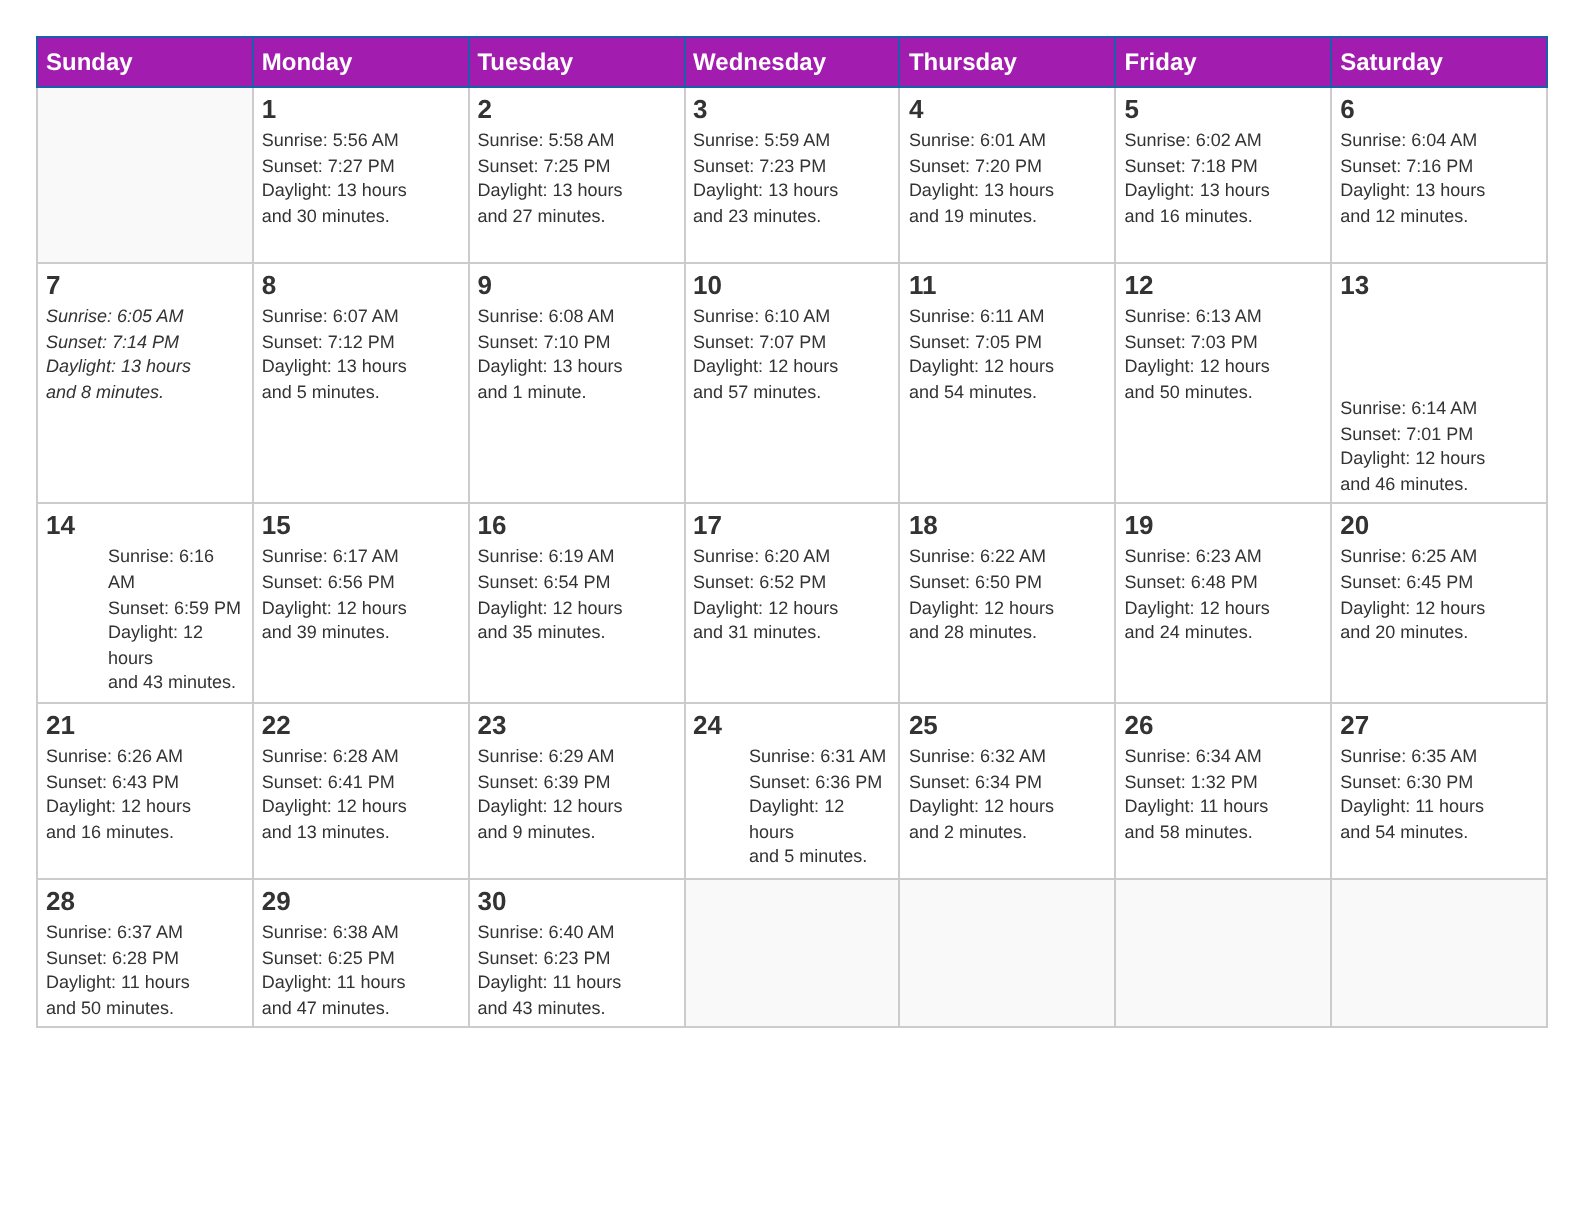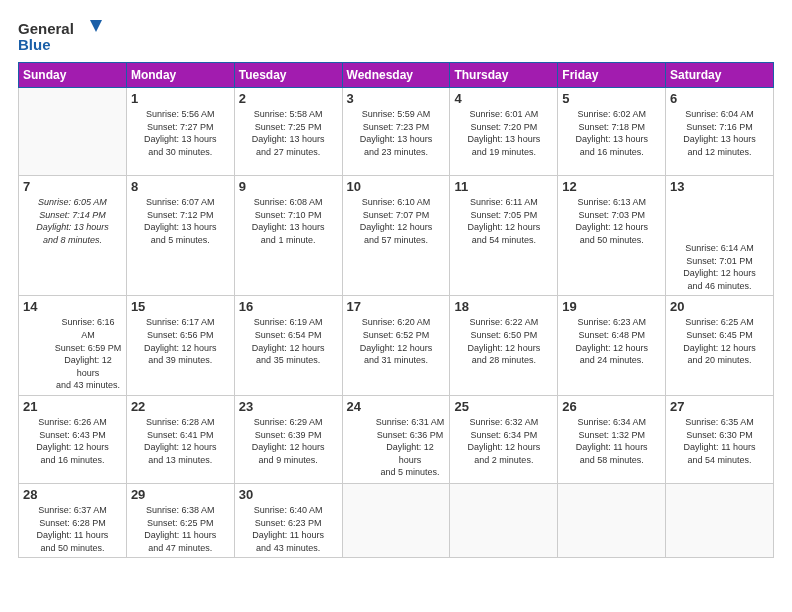--- a/index.html
+++ b/index.html
@@ -64,46 +64,32 @@
       font-size: 13px;
       font-weight: bold;
       color: #333;
       display: block;
       margin-bottom: 2px;
     }
     .day-info {
       font-size: 9px;
       color: #333;
       line-height: 1.4;
-      text-align: center;
     }
     .empty-cell {
       background: #f9f9f9;
     }
     .last-row td {
       height: 70px;
     }
   </style>
 </head>
 <body>
 
 <div class="page">
-  <div class="header">
-    <div class="logo">
-    <svg width="90" height="36" viewBox="0 0 90 36">
-      <text x="0" y="16" font-size="15" font-weight="bold" font-family="Arial" fill="#333">General</text>
-      <text x="0" y="32" font-size="15" font-weight="bold" font-family="Arial" fill="#1a5fa8">Blue</text>
-      <polygon points="72,2 84,2 78,14" fill="#1a5fa8"></polygon>
-    </svg>
-  </div>
-    <div class="title-section">
-      <div class="month-title"></div>
-      <div class="location"></div>
-    </div>
-  </div>
 
   <table class="calendar">
     <thead>
       <tr>
         <th>Sunday</th>
         <th>Monday</th>
         <th>Tuesday</th>
         <th>Wednesday</th>
         <th>Thursday</th>
         <th>Friday</th>

